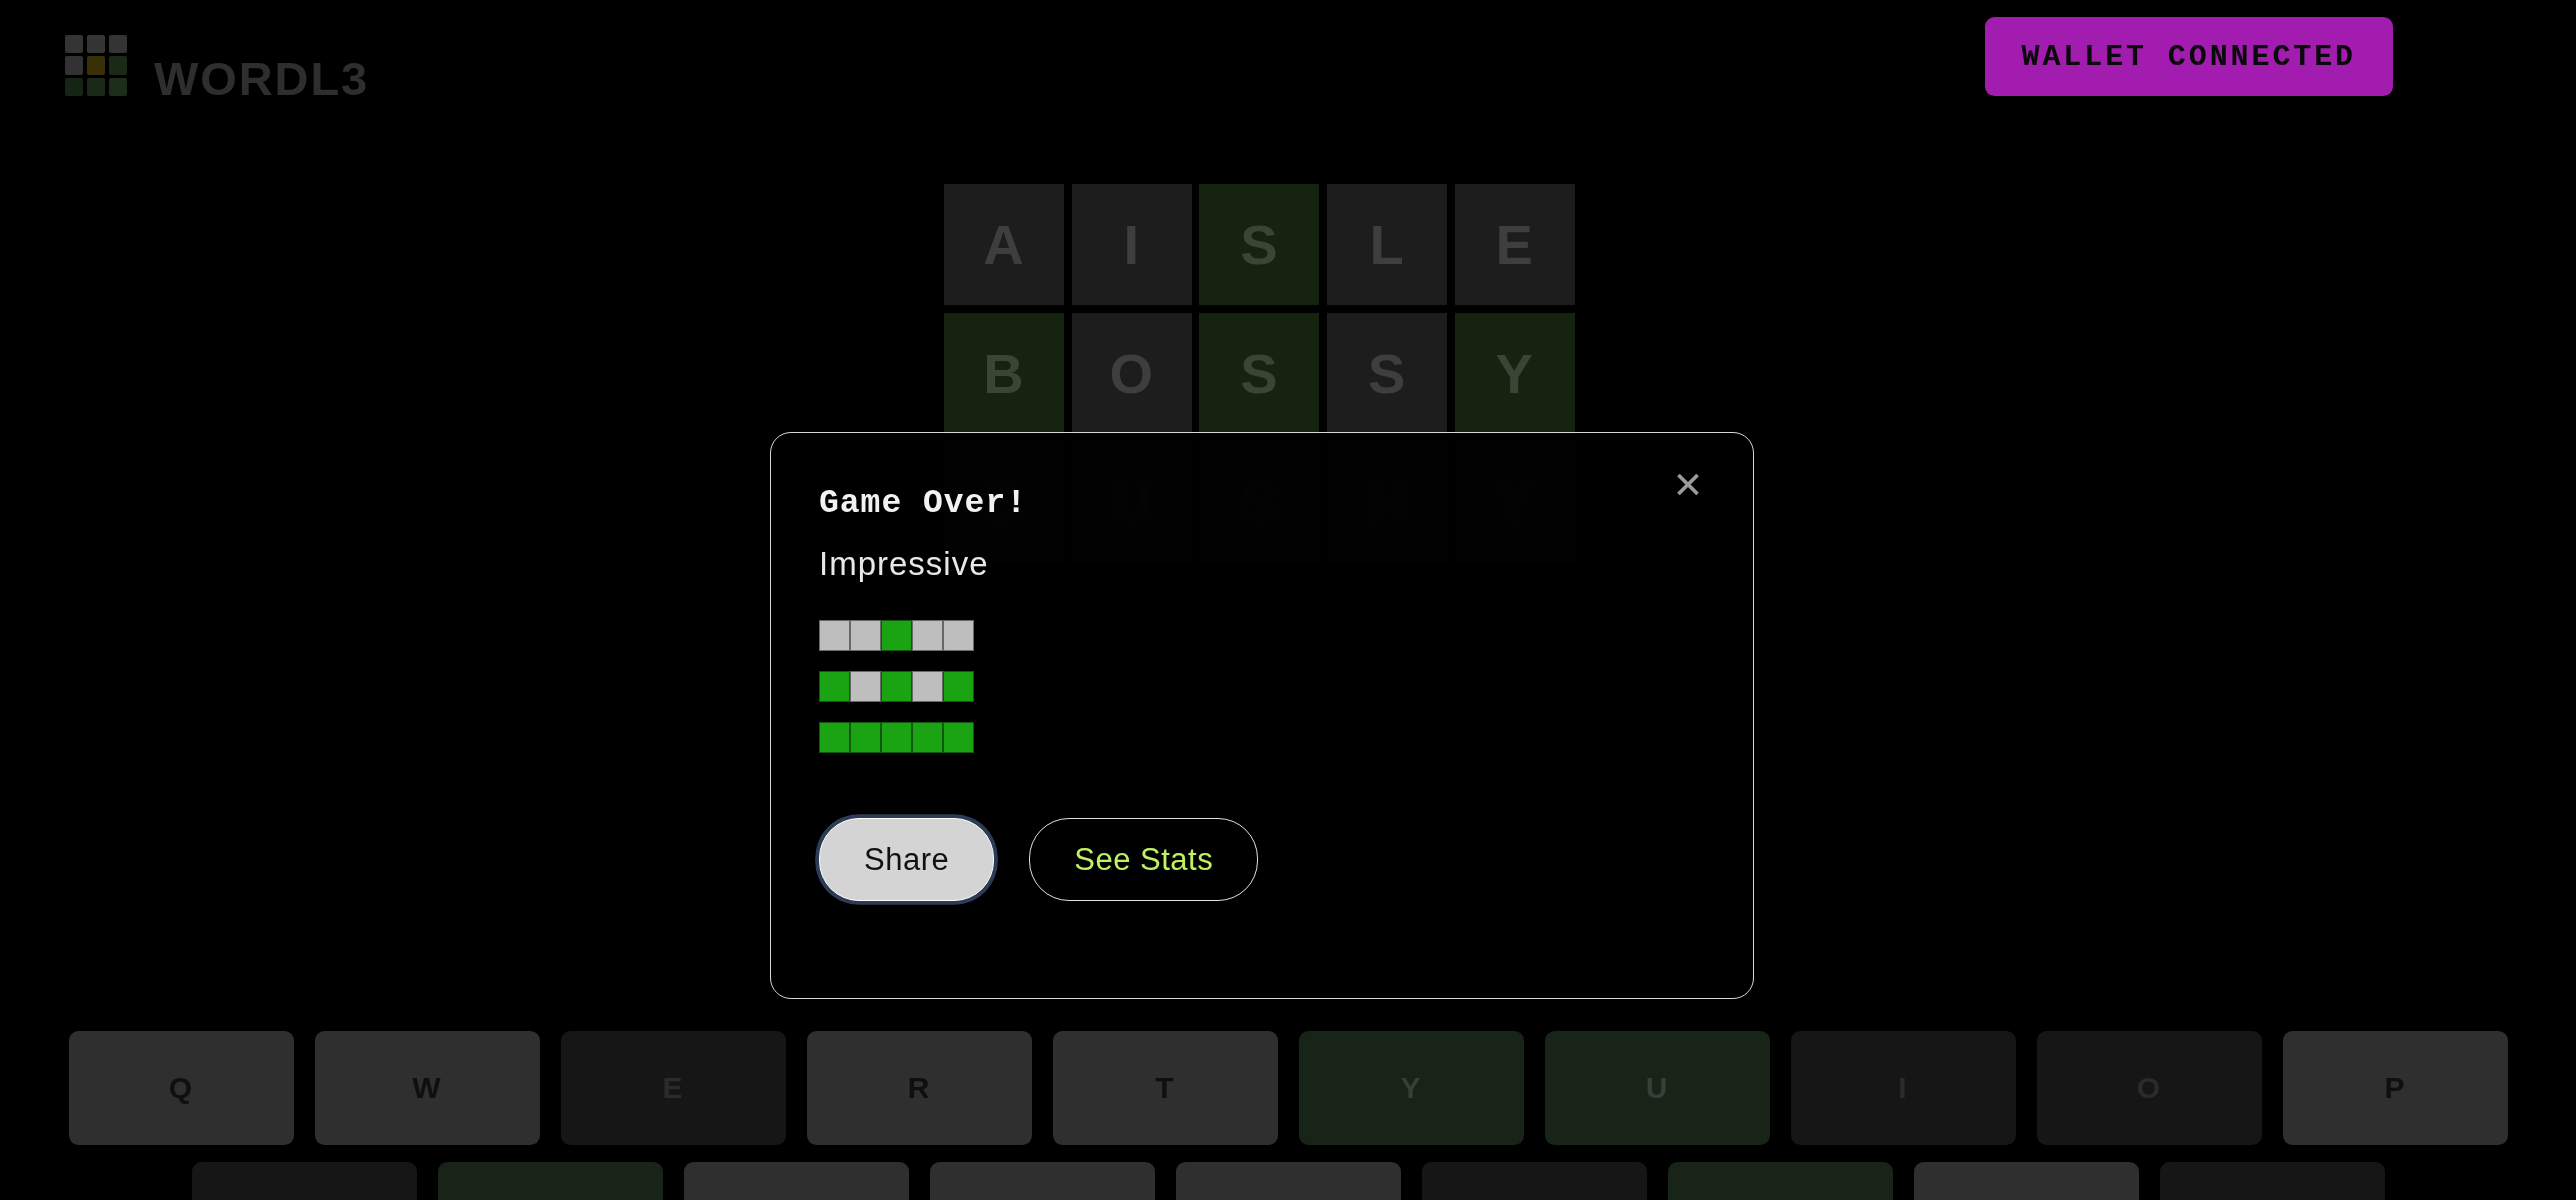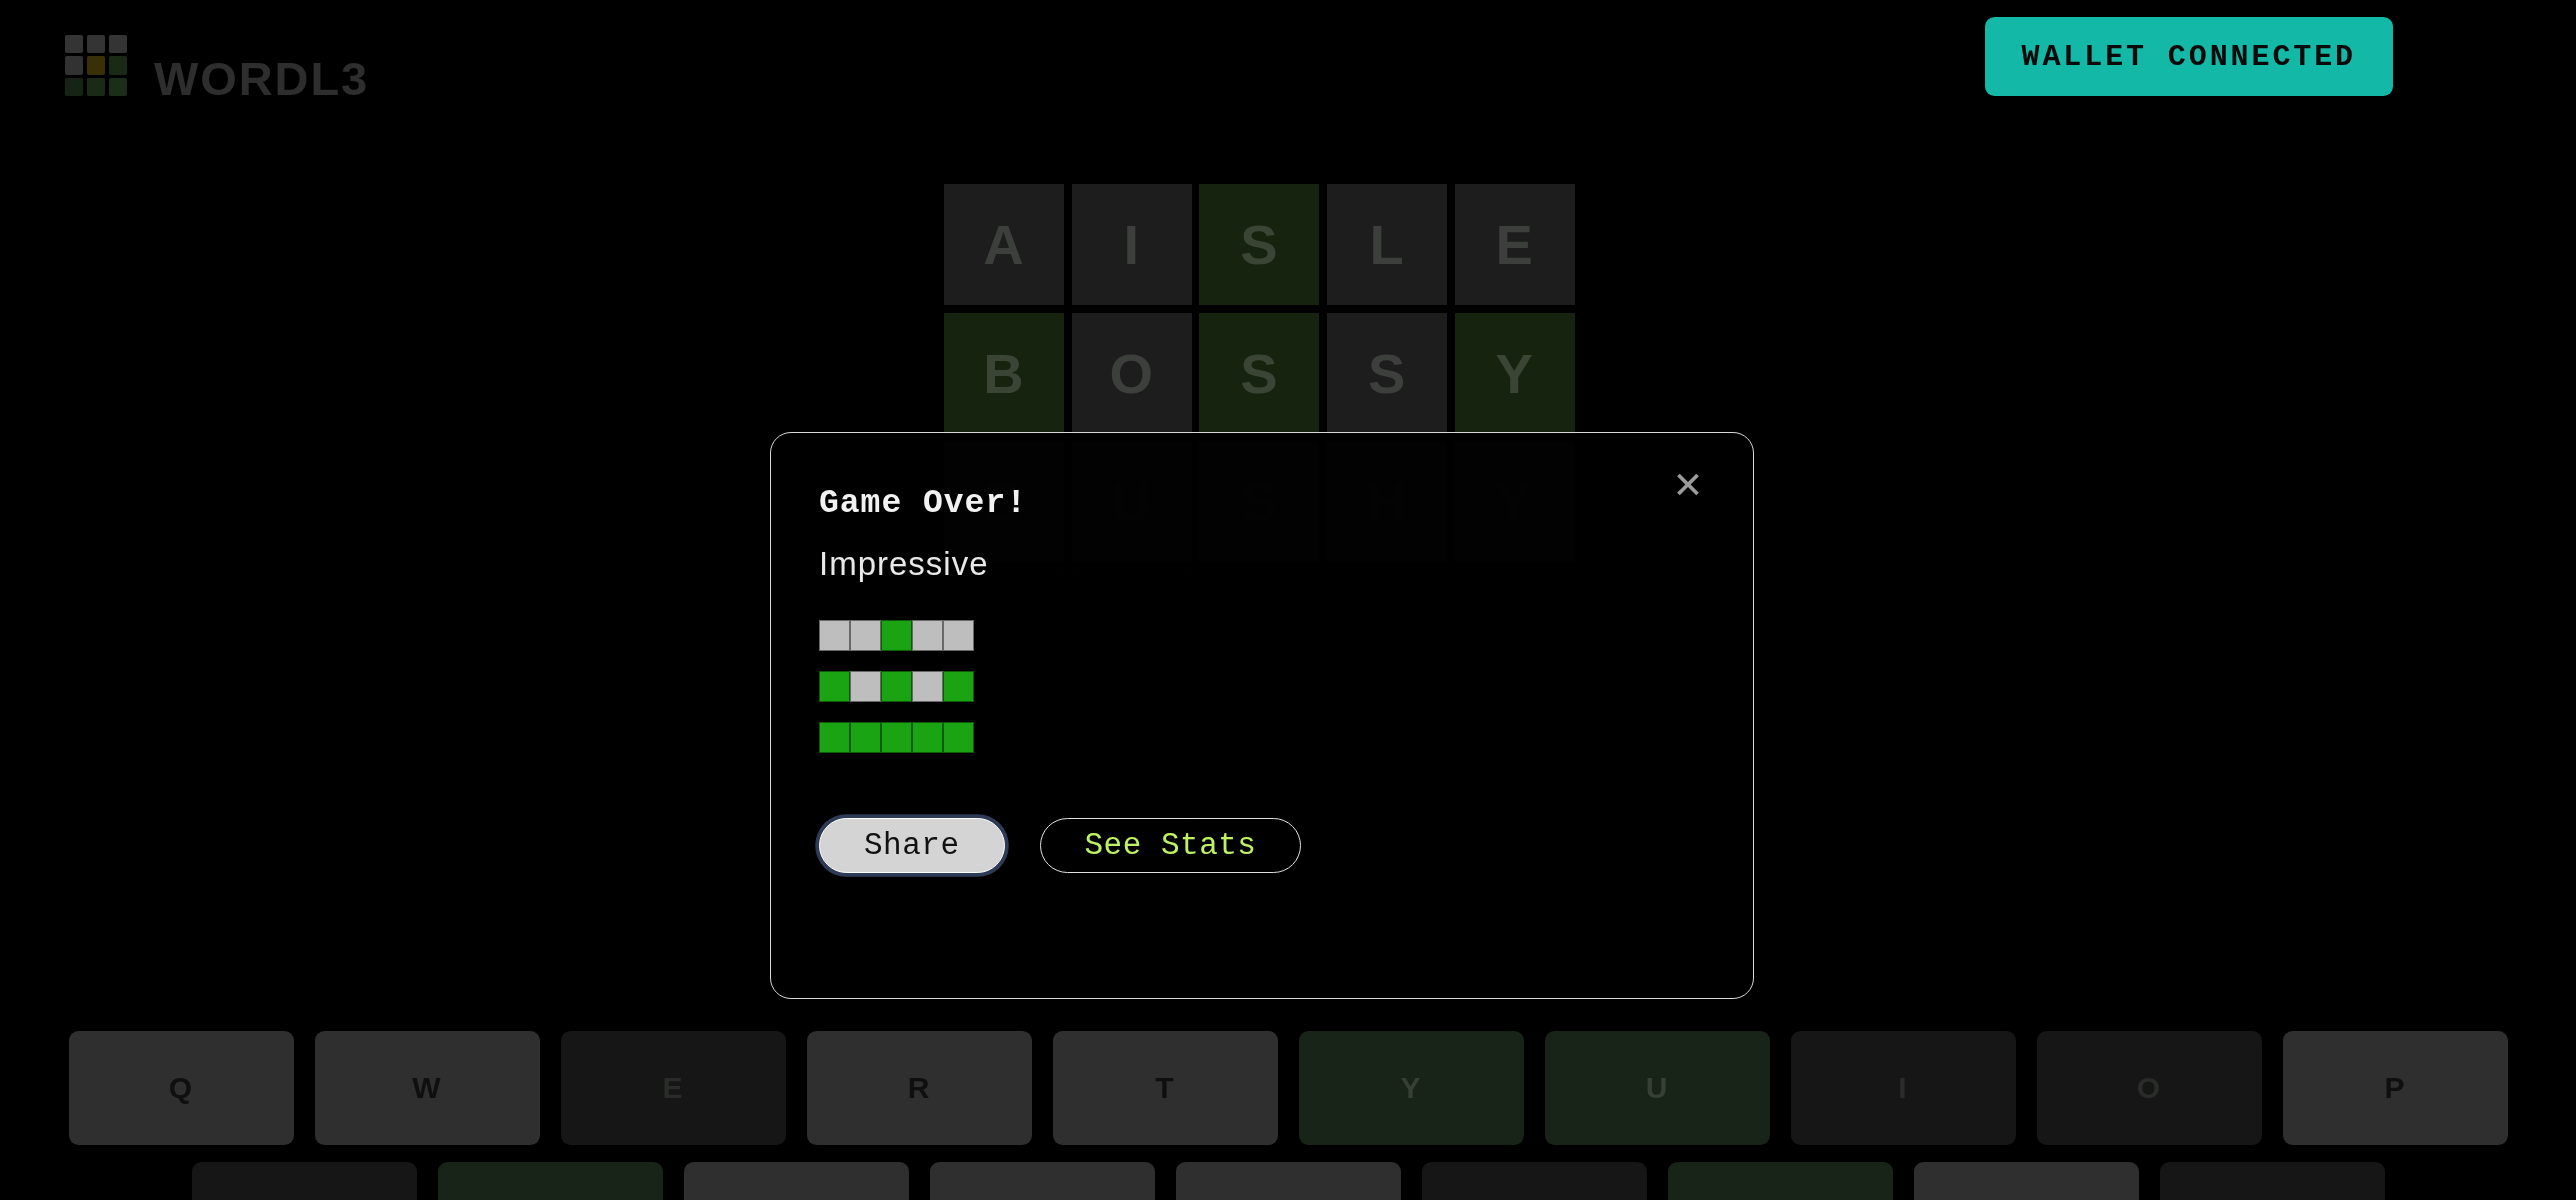--- a/index.html
+++ b/index.html
@@ -26,21 +26,21 @@
   }
   #logo-grid i { display: block; border-radius: 1.9px; }
   #brand-title {
     font-family: "Liberation Sans", sans-serif;
     font-size: 47px; font-weight: 700; letter-spacing: 1.9px;
     color: #2e2e2e; line-height: 1; margin-top: 26px;
   }
   #wallet-btn {
     position: absolute; right: 183px; top: 17.3px;
     height: 79px; min-width: 356px; padding: 12px 37px;
-    background: #14b8a6; border: none; border-radius: 9.6px;
+    background: #a21caf; border: none; border-radius: 9.6px;
     color: #0a0a0a;
     font-family: "Liberation Mono", monospace;
     font-size: 30px; font-weight: 700; letter-spacing: 2.9px;
     display: flex; align-items: center; justify-content: center;
     cursor: pointer;
   }
 
   
   #board {
     position: absolute; left: 944px; top: 184px;
@@ -112,22 +112,22 @@
     width: 31px; height: 31px;
     border: 1px solid rgba(0,0,0,0.45);
   }
   .sq.gray  { background: #bebebe; }
   .sq.green { background: #1aa413; }
   #modal-actions {
     position: absolute; left: 48px; top: 385px;
     display: flex; gap: 35px; align-items: center;
   }
   .btn {
-    height: 55px; border-radius: 40px;
-    font-family: Liberation Mono, monospace;
+    height: 83px; border-radius: 40px;
+    font-family: Liberation Sans, sans-serif;
     font-size: 31px; letter-spacing: 0.5px;
     display: flex; align-items: center; justify-content: center;
     cursor: pointer;
   }
   .btn.primary {
     padding: 0 44px; min-width: 165px;
     background: #d4d4d4; color: #111; border: 1.9px solid #ffffff;
     box-shadow: 0 0 0 3.8px #2d3b56;
   }
   .btn.secondary {

